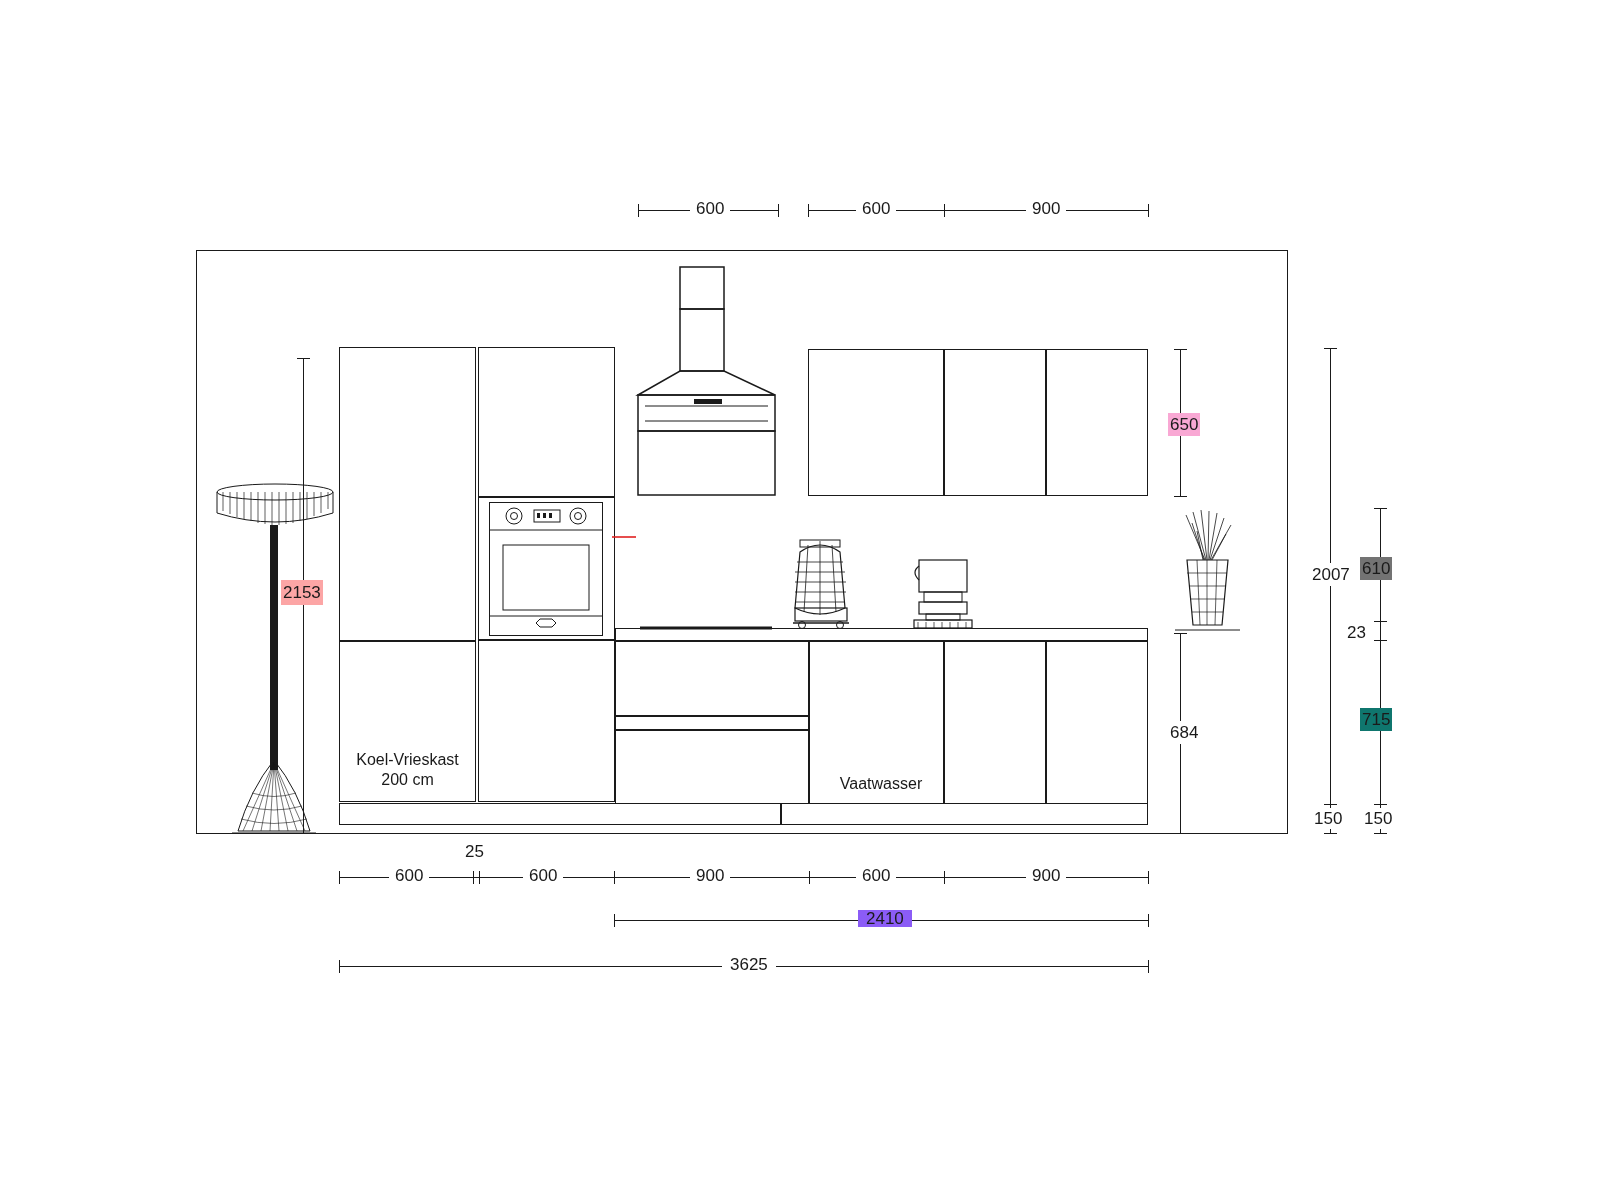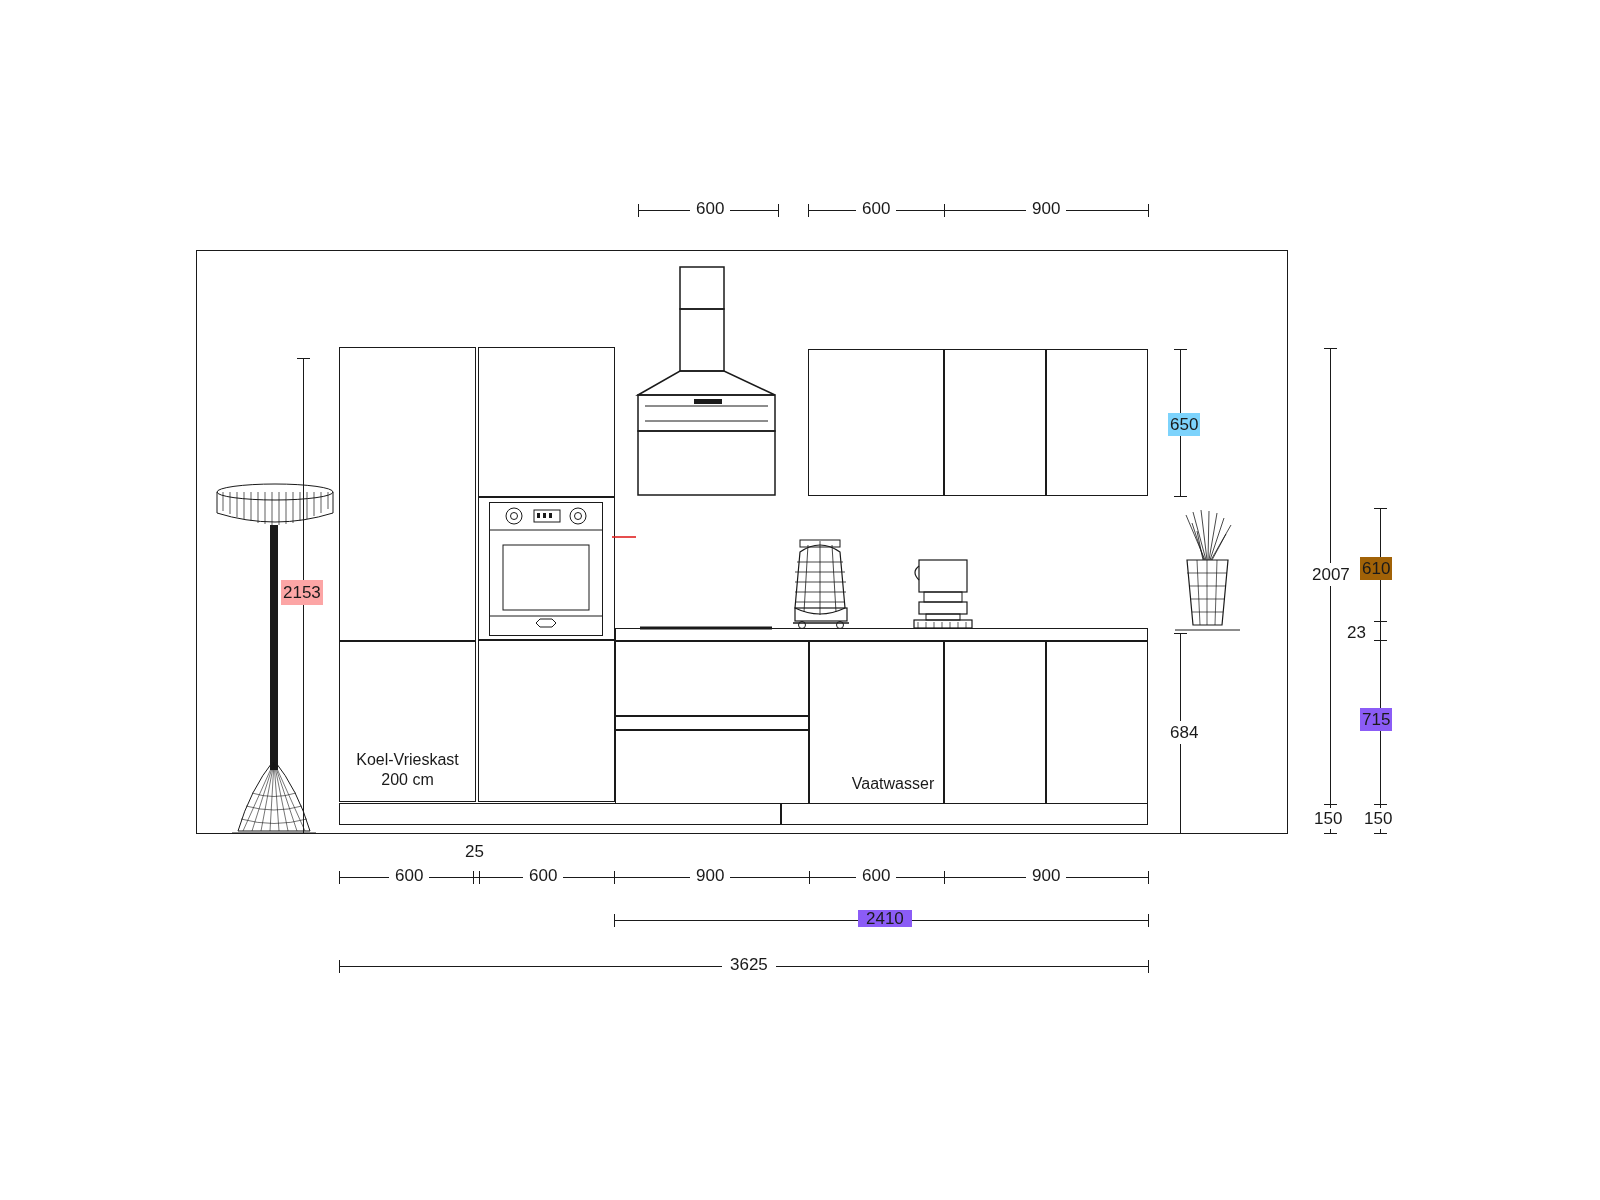--- a/index.html
+++ b/index.html
@@ -148,21 +148,21 @@
   <div class="box" style="left:615px; top:628px; width:533px; height:13px;"></div>
   <svg class="layer">
     <line x1="640" y1="628" x2="772" y2="628" stroke="#1a1a1a" stroke-width="3"></line>
   </svg>
 
   <div class="box" style="left:615px; top:641px; width:194px; height:163px;"></div>
   <div class="hline" style="left:616px; top:715px; width:192px; height:2px;"></div>
   <div class="hline" style="left:616px; top:729px; width:192px; height:2px;"></div>
 
   <div class="box" style="left:809px; top:641px; width:135px; height:163px;"></div>
-  <div class="cap-txt" style="left:809px; top:774px; width:144px;margin-left:12px;">Vaatwasser</div>
+  <div class="cap-txt" style="left:809px; top:774px; width:144px;">Vaatwasser</div>
 
   <div class="box" style="left:944px; top:641px; width:102px; height:163px;"></div>
   <div class="box" style="left:1046px; top:641px; width:102px; height:163px;"></div>
 
   <div class="box thin" style="left:339px; top:803px; width:442px; height:22px;"></div>
   <div class="box thin" style="left:781px; top:803px; width:367px; height:22px;"></div>
   <div class="hline" style="left:196px; top:833px; width:1092px; height:1px;"></div>
 
   <svg class="layer">
     <ellipse cx="275" cy="492" rx="58" ry="8" fill="none" stroke="#1a1a1a" stroke-width="1"></ellipse>
@@ -267,21 +267,21 @@
   </svg>
 
   <div class="vline" style="left:303px; top:358px; height:476px;"></div>
   <div class="tick-h" style="left:297px; top:358px;"></div>
   <div class="tick-h" style="left:297px; top:833px;"></div>
   <div class="lbl" style="left:281px; top:580px; background:#fca5a5; padding:4px 2px;">2153</div>
 
   <div class="vline" style="left:1180px; top:349px; height:147px;"></div>
   <div class="tick-h" style="left:1174px; top:349px;"></div>
   <div class="tick-h" style="left:1174px; top:496px;"></div>
-  <div class="lbl" style="left:1168px; top:413px; background:#7dd3fc; padding:3px 2px;">650</div>
+  <div class="lbl" style="left:1168px; top:413px; background:#f9a8d4; padding:3px 2px;">650</div>
 
   <div class="vline" style="left:1180px; top:633px; height:200px;"></div>
   <div class="tick-h" style="left:1174px; top:633px;"></div>
   <div class="tick-h" style="left:1174px; top:833px;"></div>
   <div class="lbl" style="left:1168px; top:721px; background:#fff; padding:3px 2px;">684</div>
 
   <div class="vline" style="left:1330px; top:348px; height:456px;"></div>
   <div class="tick-h" style="left:1324px; top:348px;"></div>
   <div class="tick-h" style="left:1324px; top:804px;"></div>
   <div class="lbl" style="left:1310px; top:563px; background:#fff; padding:3px 2px;">2007</div>
@@ -290,23 +290,23 @@
   <div class="tick-h" style="left:1324px; top:833px;"></div>
   <div class="lbl" style="left:1312px; top:808px; background:#fff; padding:2px 2px;">150</div>
 
   <div class="vline" style="left:1380px; top:508px; height:325px;"></div>
   <div class="tick-h" style="left:1374px; top:508px;"></div>
   <div class="tick-h" style="left:1374px; top:621px;"></div>
   <div class="tick-h" style="left:1374px; top:640px;"></div>
   <div class="tick-h" style="left:1374px; top:804px;"></div>
   <div class="tick-h" style="left:1374px; top:833px;"></div>
 
-  <div class="lbl" style="left:1360px; top:557px; background:#a16207; padding:3px 2px;">610</div>
+  <div class="lbl" style="left:1360px; top:557px; background:#737373; padding:3px 2px;">610</div>
   <div class="lbl" style="left:1345px; top:622px; background:#fff; padding:2px 2px;">23</div>
-  <div class="lbl" style="left:1360px; top:708px; background:#8b5cf6; padding:3px 2px;">715</div>
+  <div class="lbl" style="left:1360px; top:708px; background:#0f766e; padding:3px 2px;">715</div>
   <div class="lbl" style="left:1362px; top:808px; background:#fff; padding:2px 2px;">150</div>
 
   <div class="hline" style="left:339px; top:877px; width:809px;"></div>
   <div class="tick-v" style="left:339px; top:871px;"></div>
   <div class="tick-v" style="left:473px; top:871px;"></div>
   <div class="tick-v" style="left:479px; top:871px;"></div>
   <div class="tick-v" style="left:614px; top:871px;"></div>
   <div class="tick-v" style="left:809px; top:871px;"></div>
   <div class="tick-v" style="left:944px; top:871px;"></div>
   <div class="tick-v" style="left:1148px; top:871px;"></div>

